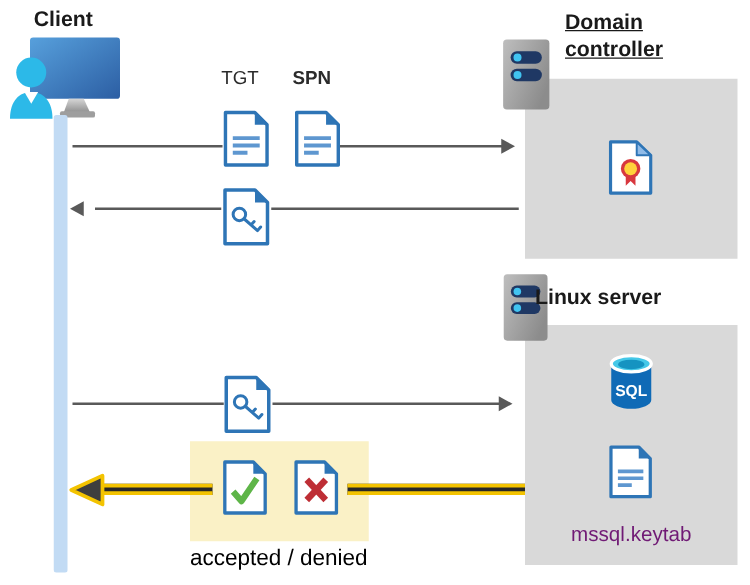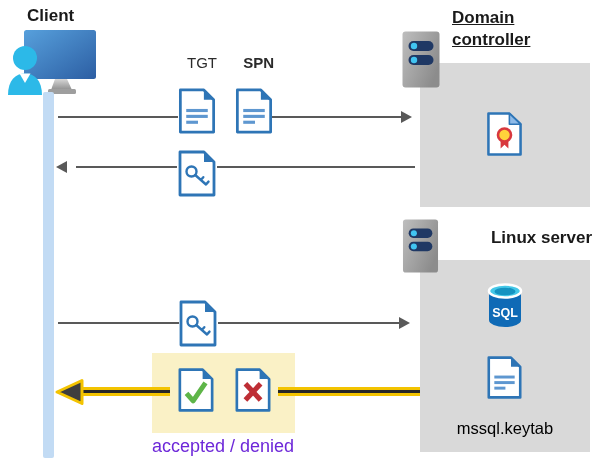--- a/index.html
+++ b/index.html
@@ -4,26 +4,26 @@
 <style>
   html,body{margin:0;padding:0;background:#fff;}
   .canvas{position:relative;width:600px;height:468px;background:#ffffff;overflow:hidden;
           font-family:"Liberation Sans", sans-serif;}
   .abs{position:absolute;}
 
   
   .title{font-weight:bold;font-size:17px;color:#1a1a1a;line-height:1.32;}
   .client-label{left:27px;top:5px;}
   .dc-label{left:452px;top:7px;width:130px;text-decoration:underline;}
-  .linux-label{left:452px;top:227px;width:140px;white-space:nowrap;text-align:right;}
-  .ticket-label{font-size:15px;color:#2b2b2b;width:40px;text-align:right;}
+  .linux-label{left:428px;top:227px;width:140px;white-space:nowrap;}
+  .ticket-label{font-size:15px;color:#2b2b2b;width:40px;text-align:left;}
   .tgt-label{left:177px;top:54px;}
   .spn-label{left:234px;top:54px;font-weight:bold;}
-  .keytab-label{left:420px;top:419px;width:170px;text-align:center;font-size:16.5px;color:#000000;}
-  .result-label{left:128px;top:436px;width:190px;text-align:center;font-size:18px;color:#6d28d9;}
+  .keytab-label{left:420px;top:419px;width:170px;text-align:center;font-size:16.5px;color:#701a75;}
+  .result-label{left:128px;top:436px;width:190px;text-align:center;font-size:18px;color:#000000;}
 
   
   .lane{left:43px;top:92px;width:11px;height:366px;background:#c2dbf4;border-radius:2px;}
 
   
   .panel{background:#d9d9d9;}
   .dc-panel{left:420px;top:63px;width:170px;height:144px;}
   .linux-panel{left:420px;top:260px;width:170px;height:192px;}
 
   

